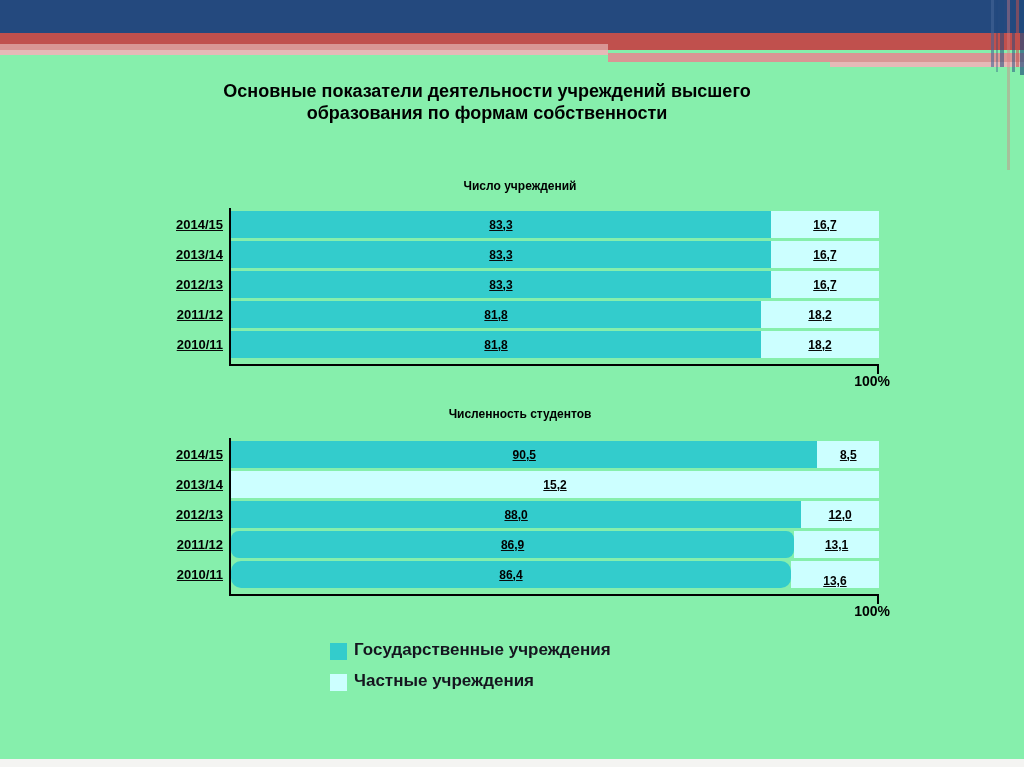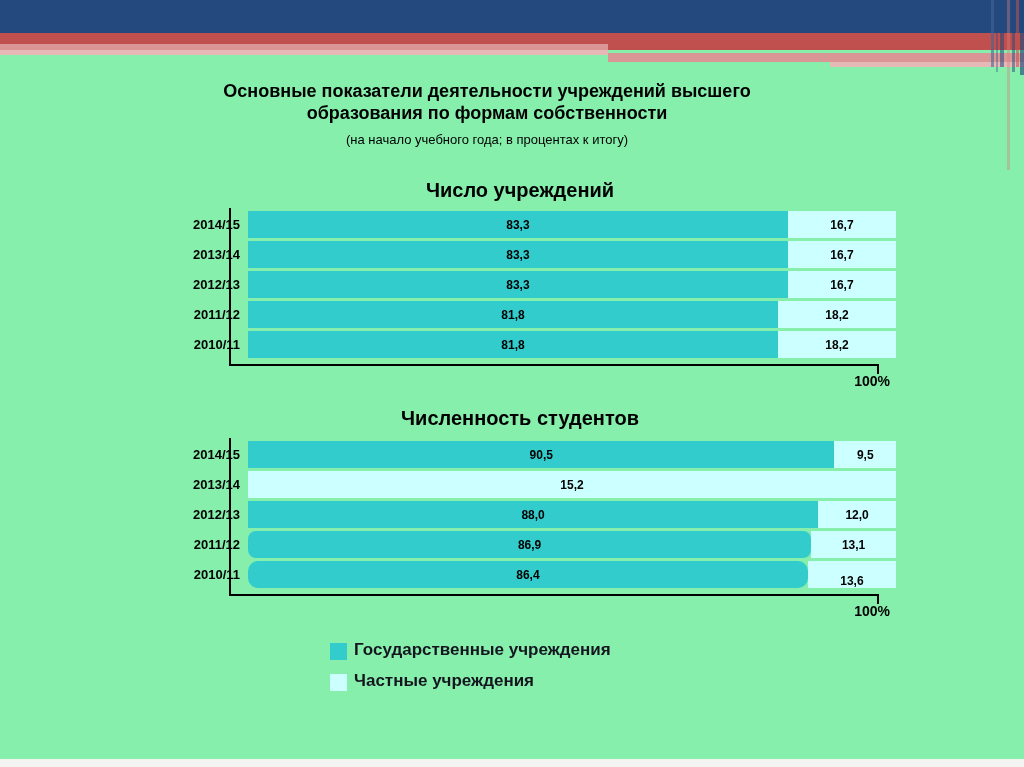--- a/index.html
+++ b/index.html
@@ -25,33 +25,33 @@
   .vs4{left:1007px;top:0;width:3px;height:170px;background:rgba(214,126,130,.40);}
   .vs5{left:1012px;top:0;width:3px;height:72px;background:rgba(31,73,125,.5);}
   .vs6{left:1016px;top:0;width:3px;height:67px;background:rgba(192,80,77,.55);}
   .vs7{left:1020px;top:0;width:4px;height:75px;background:rgba(31,73,125,.65);}
   .bottom-strip{position:absolute;left:0;top:759px;width:1024px;height:8px;background:#f4f4f2;}
   
   .title-block{position:absolute;left:202px;top:80px;width:570px;text-align:center;}
   .main-title{font-size:18px;font-weight:bold;line-height:22px;color:#000;}
   .sub-title{margin-top:8px;font-size:13px;color:#000;}
   .chart-title{position:absolute;left:163px;width:714px;text-align:center;
-    font-size:20px;font-weight:bold;color:#000;}
+    font-size:12px;font-weight:bold;color:#000;}
   .ct1{top:179px;} .ct2{top:407px;}
   
   .vaxis{position:absolute;left:229px;width:2px;background:#000;}
   .vaxis1{top:208px;height:158px;} .vaxis2{top:438px;height:158px;}
   .haxis{position:absolute;left:229px;width:650px;height:2px;background:#000;}
   .haxis1{top:364px;} .haxis2{top:594px;}
   .tick{position:absolute;left:877px;width:2px;height:8px;background:#000;}
   .tick1{top:366px;} .tick2{top:596px;}
   .axis-max{position:absolute;left:810px;width:80px;text-align:right;
     font-size:14px;font-weight:bold;color:#000;}
   .am1{top:373px;} .am2{top:603px;}
-  .bar-row{position:absolute;left:172px;width:724px;height:27px;display:flex;align-items:stretch;}
+  .bar-row{position:absolute;left:155px;width:724px;height:27px;display:flex;align-items:stretch;text-decoration:underline;}
   .bar-year{width:68px;padding-right:8px;text-align:right;font-size:13px;font-weight:bold;
     display:flex;align-items:center;justify-content:flex-end;color:#000;}
   .bar-track{flex:1;display:flex;}
   .seg{display:flex;align-items:center;justify-content:center;}
   .seg-priv{flex:1;}
   .seg-val{font-size:12px;font-weight:bold;color:#000;}
   
   .c1r0{top:211px;} .c1r1{top:241px;} .c1r2{top:271px;} .c1r3{top:301px;} .c1r4{top:331px;}
   .c2r0{top:441px;} .c2r1{top:471px;} .c2r2{top:501px;} .c2r3{top:531px;} .c2r4{top:561px;}
   
@@ -77,21 +77,20 @@
     <div class="vs2"></div>
     <div class="vs3"></div>
     <div class="vs4"></div>
     <div class="vs5"></div>
     <div class="vs6"></div>
     <div class="vs7"></div>
   </div>
 
   <div class="title-block">
     <div class="main-title">Основные показатели деятельности учреждений высшего образования по формам собственности</div>
-    <div class="sub-title">(на начало учебного года; в процентах к итогу)</div>
   </div>
 
   <div class="chart-title ct1">Число учреждений</div>
   <div class="vaxis vaxis1"></div>
 
   <div class="bar-row c1r0">
     <div class="bar-year">2014/15</div>
     <div class="bar-track">
       <div class="seg" style="background: rgb(51, 204, 204); width: 83.3%;">
           <span class="seg-val">83,3</span>
@@ -153,21 +152,21 @@
   <div class="chart-title ct2">Численность студентов</div>
   <div class="vaxis vaxis2"></div>
 
   <div class="bar-row c2r0">
     <div class="bar-year">2014/15</div>
     <div class="bar-track">
       <div class="seg" style="background: rgb(51, 204, 204); width: 90.5%;">
           <span class="seg-val">90,5</span>
         </div>
       <div class="seg seg-priv" style="background: rgb(204, 255, 255);">
-          <span class="seg-val">9,5</span>
+          <span class="seg-val">8,5</span>
         </div>
     </div>
   </div>
   <div class="bar-row c2r1">
     <div class="bar-year">2013/14</div>
     <div class="bar-track">
       <div class="seg seg-priv" style="background: rgb(204, 255, 255);">
           <span class="seg-val">15,2</span>
         </div>
     </div>

